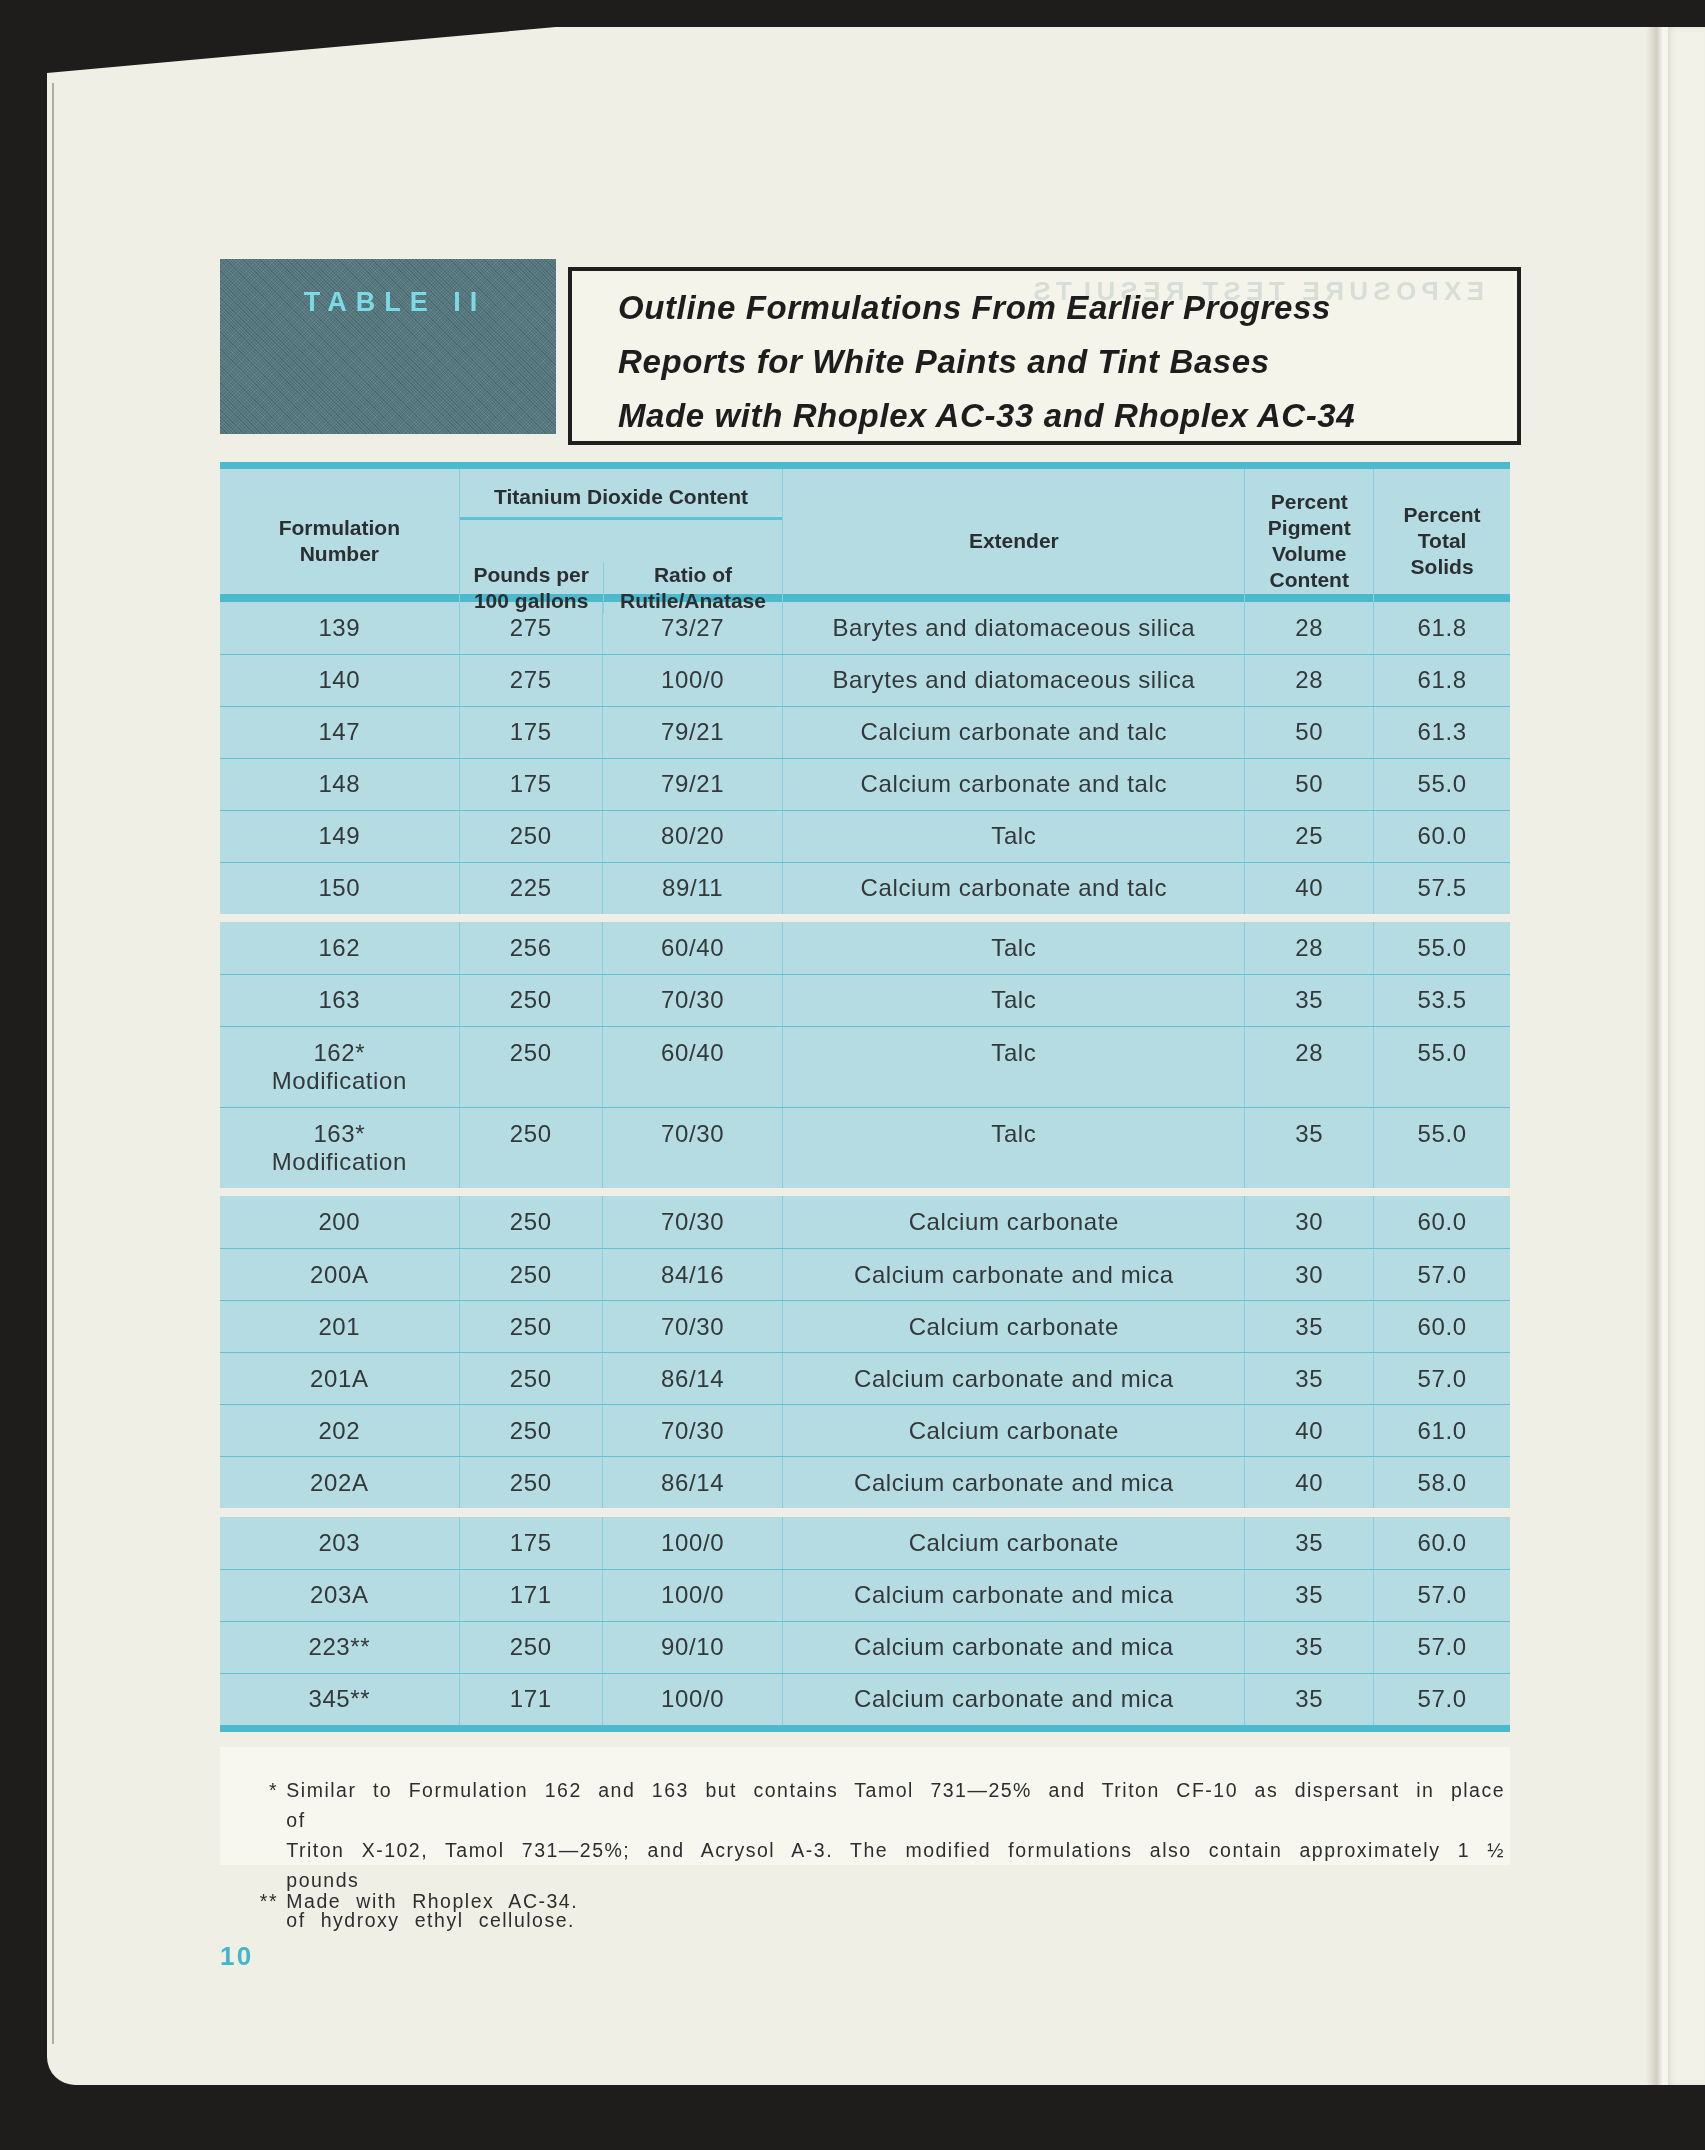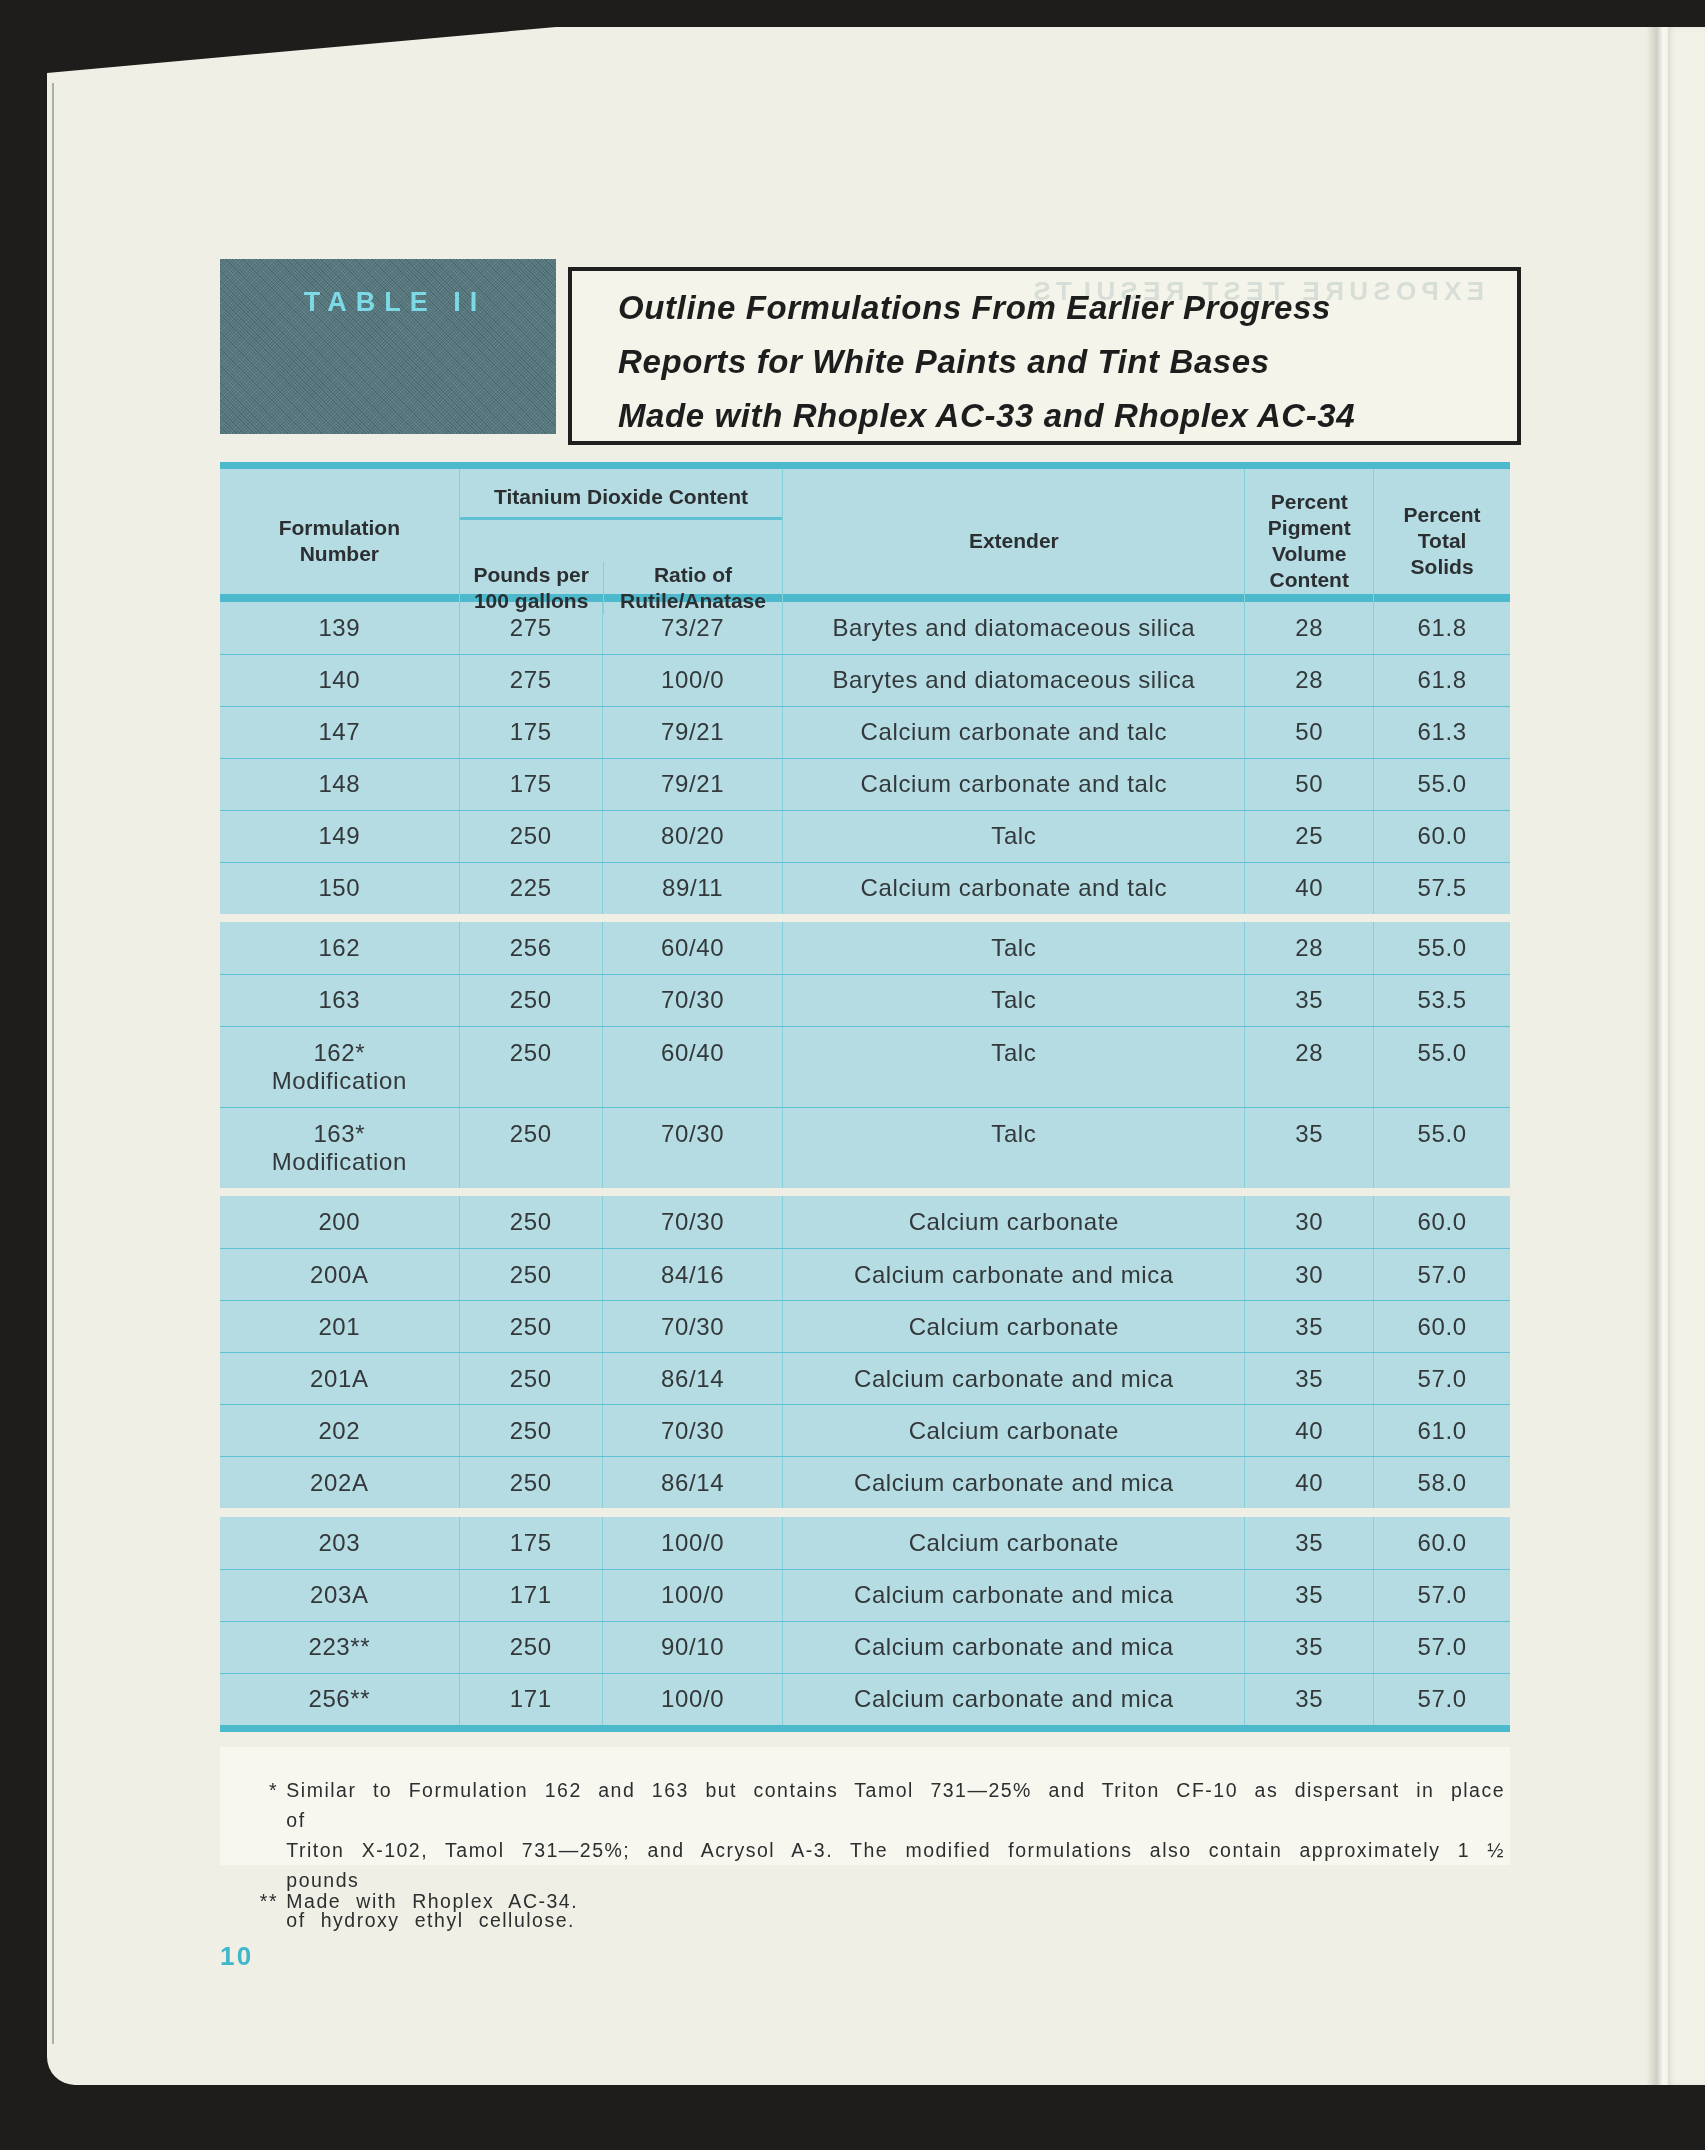--- a/index.html
+++ b/index.html
@@ -333,21 +333,21 @@
           </div>
           <div class="trow">
             <div class="tcell">223**</div>
             <div class="tcell bdl">250</div>
             <div class="tcell bdl">90/10</div>
             <div class="tcell bdl">Calcium carbonate and mica</div>
             <div class="tcell bdl">35</div>
             <div class="tcell bdl">57.0</div>
           </div>
           <div class="trow">
-            <div class="tcell">256**</div>
+            <div class="tcell">345**</div>
             <div class="tcell bdl">171</div>
             <div class="tcell bdl">100/0</div>
             <div class="tcell bdl">Calcium carbonate and mica</div>
             <div class="tcell bdl">35</div>
             <div class="tcell bdl">57.0</div>
           </div>
         </div>
       </div>
     <div class="bar"></div>
   </div>

